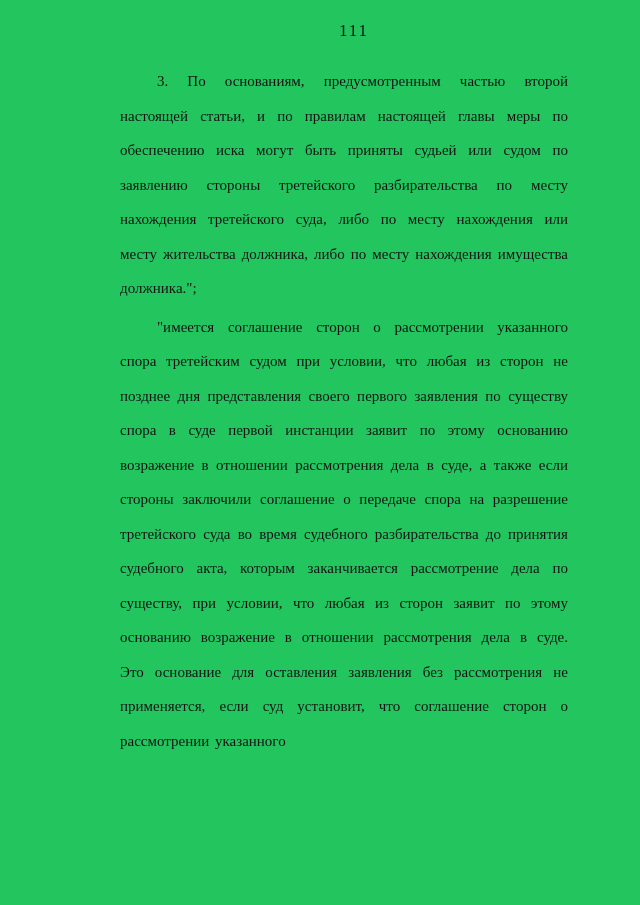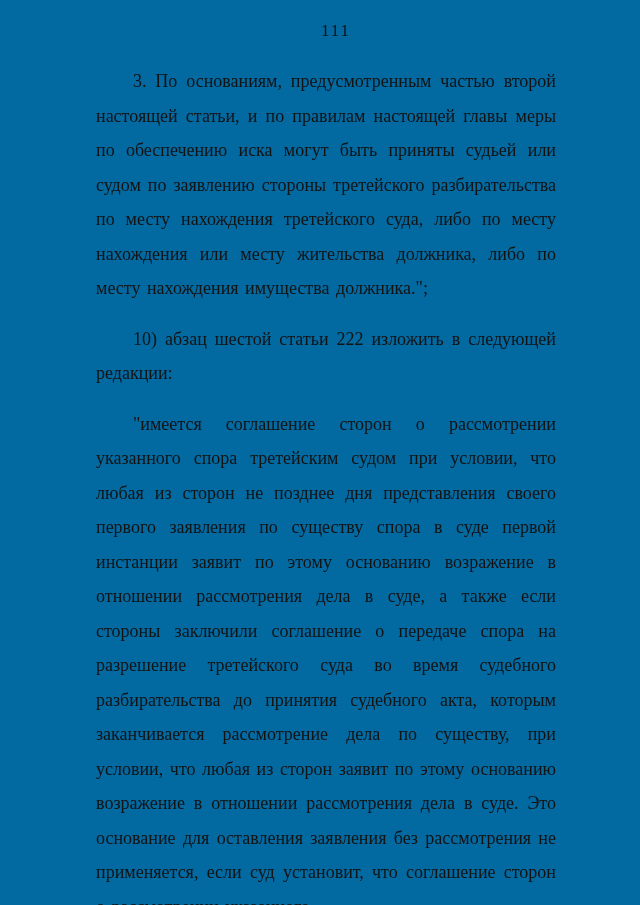--- a/index.html
+++ b/index.html
@@ -11,47 +11,46 @@
     width: 640px;
     height: 905px;
     overflow: hidden;
     font-family: "Liberation Serif", "DejaVu Serif", serif;
     color: #131313;
   }
   .doc-page {
     box-sizing: border-box;
     width: 640px;
     height: 905px;
-    padding: 20px 68px 0 80px;
-    background: #0369a1;
+    padding: 20px 68px 0 116px;
+    background: #22c55e;
   }
   .page-number {
     text-align: center;
     font-size: 17px;
     line-height: 22px;
     letter-spacing: 2px;
     margin-bottom: 22px;
     
     transform: translateX(10px);
   }
   .doc-par {
-    margin: 16px;
-    font-size: 18px;
+    margin: 4px;
+    font-size: 15px;
     line-height: 34.5px;
     text-align: justify;
     text-align-last: left;
     text-indent: 37px;
     word-spacing: 2px;
   }
 </style>
 </head>
 <body>
 
 <div class="doc-page">
   <div class="page-number">111</div>
 
   <p class="doc-par">3. По основаниям, предусмотренным частью второй настоящей статьи, и по правилам настоящей главы меры по обеспечению иска могут быть приняты судьей или судом по заявлению стороны третейского разбирательства по месту нахождения третейского суда, либо по месту нахождения или месту жительства должника, либо по месту нахождения имущества должника.";</p>
 
 
-  <p class="doc-par">10) абзац шестой статьи 222 изложить в следующей редакции:</p>
 
   <p class="doc-par">"имеется соглашение сторон о рассмотрении указанного спора третейским судом при условии, что любая из сторон не позднее дня представления своего первого заявления по существу спора в суде первой инстанции заявит по этому основанию возражение в отношении рассмотрения дела в суде, а также если стороны заключили соглашение о передаче спора на разрешение третейского суда во время судебного разбирательства до принятия судебного акта, которым заканчивается рассмотрение дела по существу, при условии, что любая из сторон заявит по этому основанию возражение в отношении рассмотрения дела в суде. Это основание для оставления заявления без рассмотрения не применяется, если суд установит, что соглашение сторон о рассмотрении указанного</p>
 </div>
 
 </body></html>

